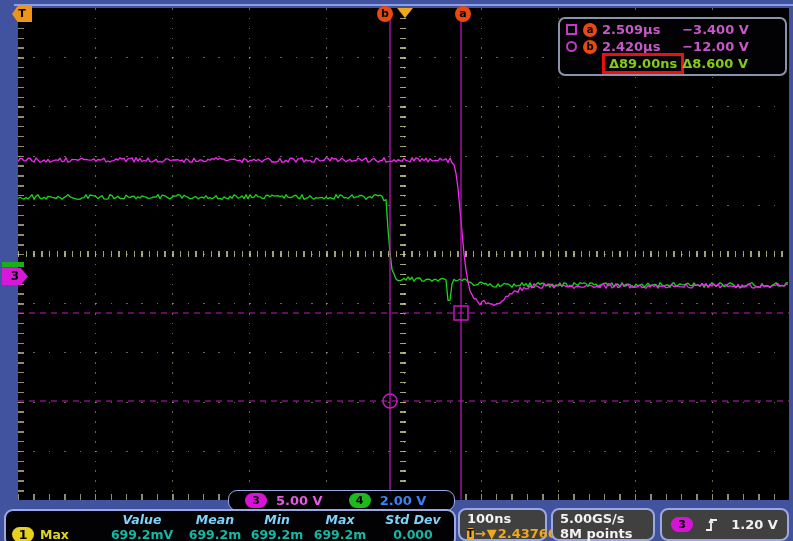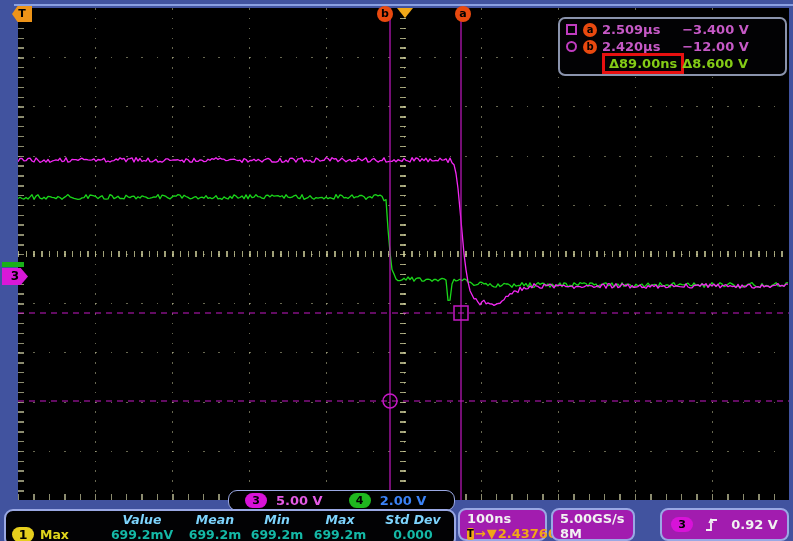--- a/index.html
+++ b/index.html
@@ -62,24 +62,24 @@
   .ch-item .v3 { color:#e45ae4; } .ch-item .v4 { color:#3b82f6; }
 
   .meas-box { position:absolute; left:4px; top:509px; width:452px; height:38px; background:#020204;
         border:2px solid #9aa8e4; border-radius:9px; z-index:7; padding:1px 4px 0 6px; }
   .meas-grid { display:grid; grid-template-columns:88px 84px 62px 62px 64px 82px; }
   .meas-grid span { text-align:center; font-size:12.5px; font-weight:bold; }
   .meas-head { color:#7dd3fc;font-style:italic; }
   .meas-val { color:#14b8a6; }
   .meas-name { display:flex; align-items:center; gap:6px; color:#e0d61c; text-align:left !important; }
 
-  .info-box { position:absolute; background:#a21caf; border:2px solid #9aa8e4; border-radius:8px;
+  .info-box { position:absolute; background:#404040; border:2px solid #9aa8e4; border-radius:8px;
         z-index:7; color:#f2f2f2; font-weight:bold; font-size:13px; padding:1px 7px; line-height:15px; }
   .hbox { left:458px; top:508px; width:89px; height:33px; }
-  .acqbox { left:551px; top:508px; width:84px; height:33px; }
+  .acqbox { left:551px; top:508px; width:104px; height:33px; }
   .trigbox { left:660px; top:508px; width:129px; height:33px; display:flex; align-items:center;
         justify-content:center; gap:12px; }
   .delay-line { color:#f0a818; display:flex; align-items:center; gap:1px; }
   .t-sq { display:inline-block; width:12px; height:12px; background:#f0a818; color:#000; font-size:10px;
         font-weight:bold; text-align:center; line-height:12px; border-radius:2px; }
 </style>
 </head>
 <body>
 
 <div class="top-highlight"></div>
@@ -192,14 +192,14 @@
   <div>5.00GS/s</div>
   <div>8M points</div>
 </div>
 
 <div class="info-box trigbox">
   <span class="pill p3">3</span>
   <svg width="14" height="16" viewBox="0 0 14 16">
     <polyline points="1,13 6,13 6,3 12,3" fill="none" stroke="#f2f2f2" stroke-width="1.8"></polyline>
     <polyline points="4,6 6,2.5 8,6" fill="none" stroke="#f2f2f2" stroke-width="1.4"></polyline>
   </svg>
-  <span>0.92 V</span>
+  <span>1.20 V</span>
 </div>
 
 </body></html>

